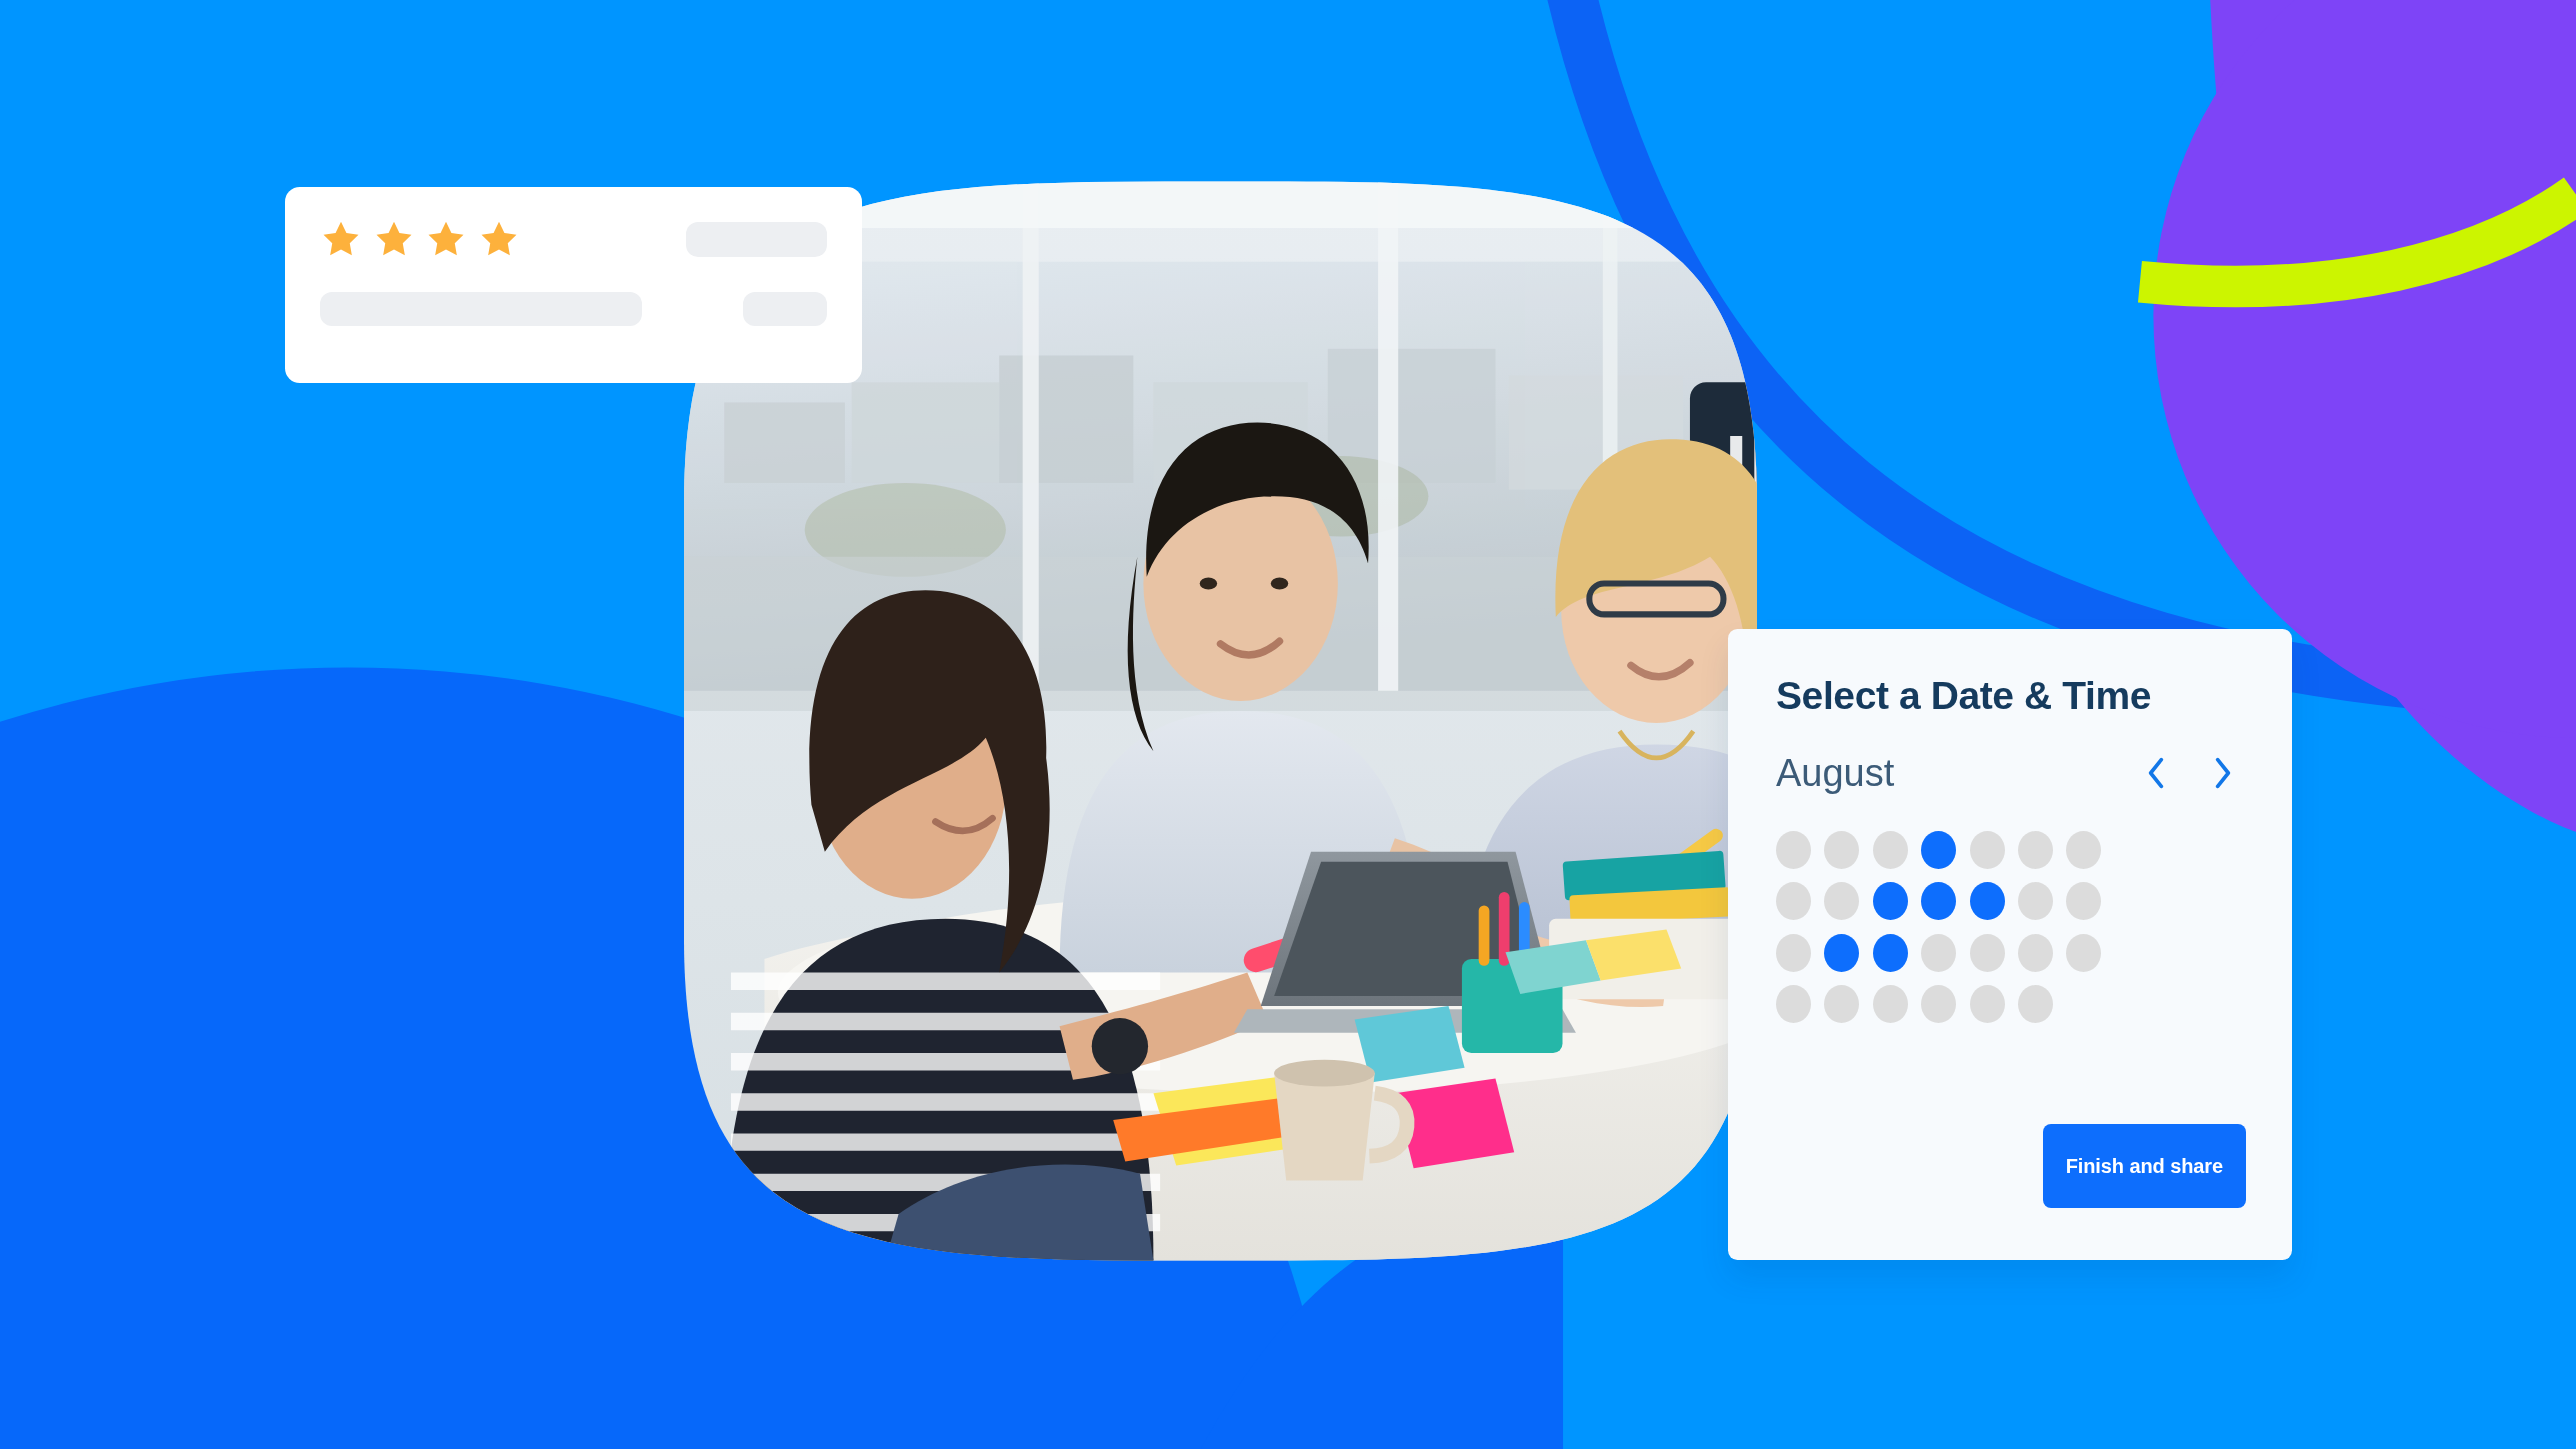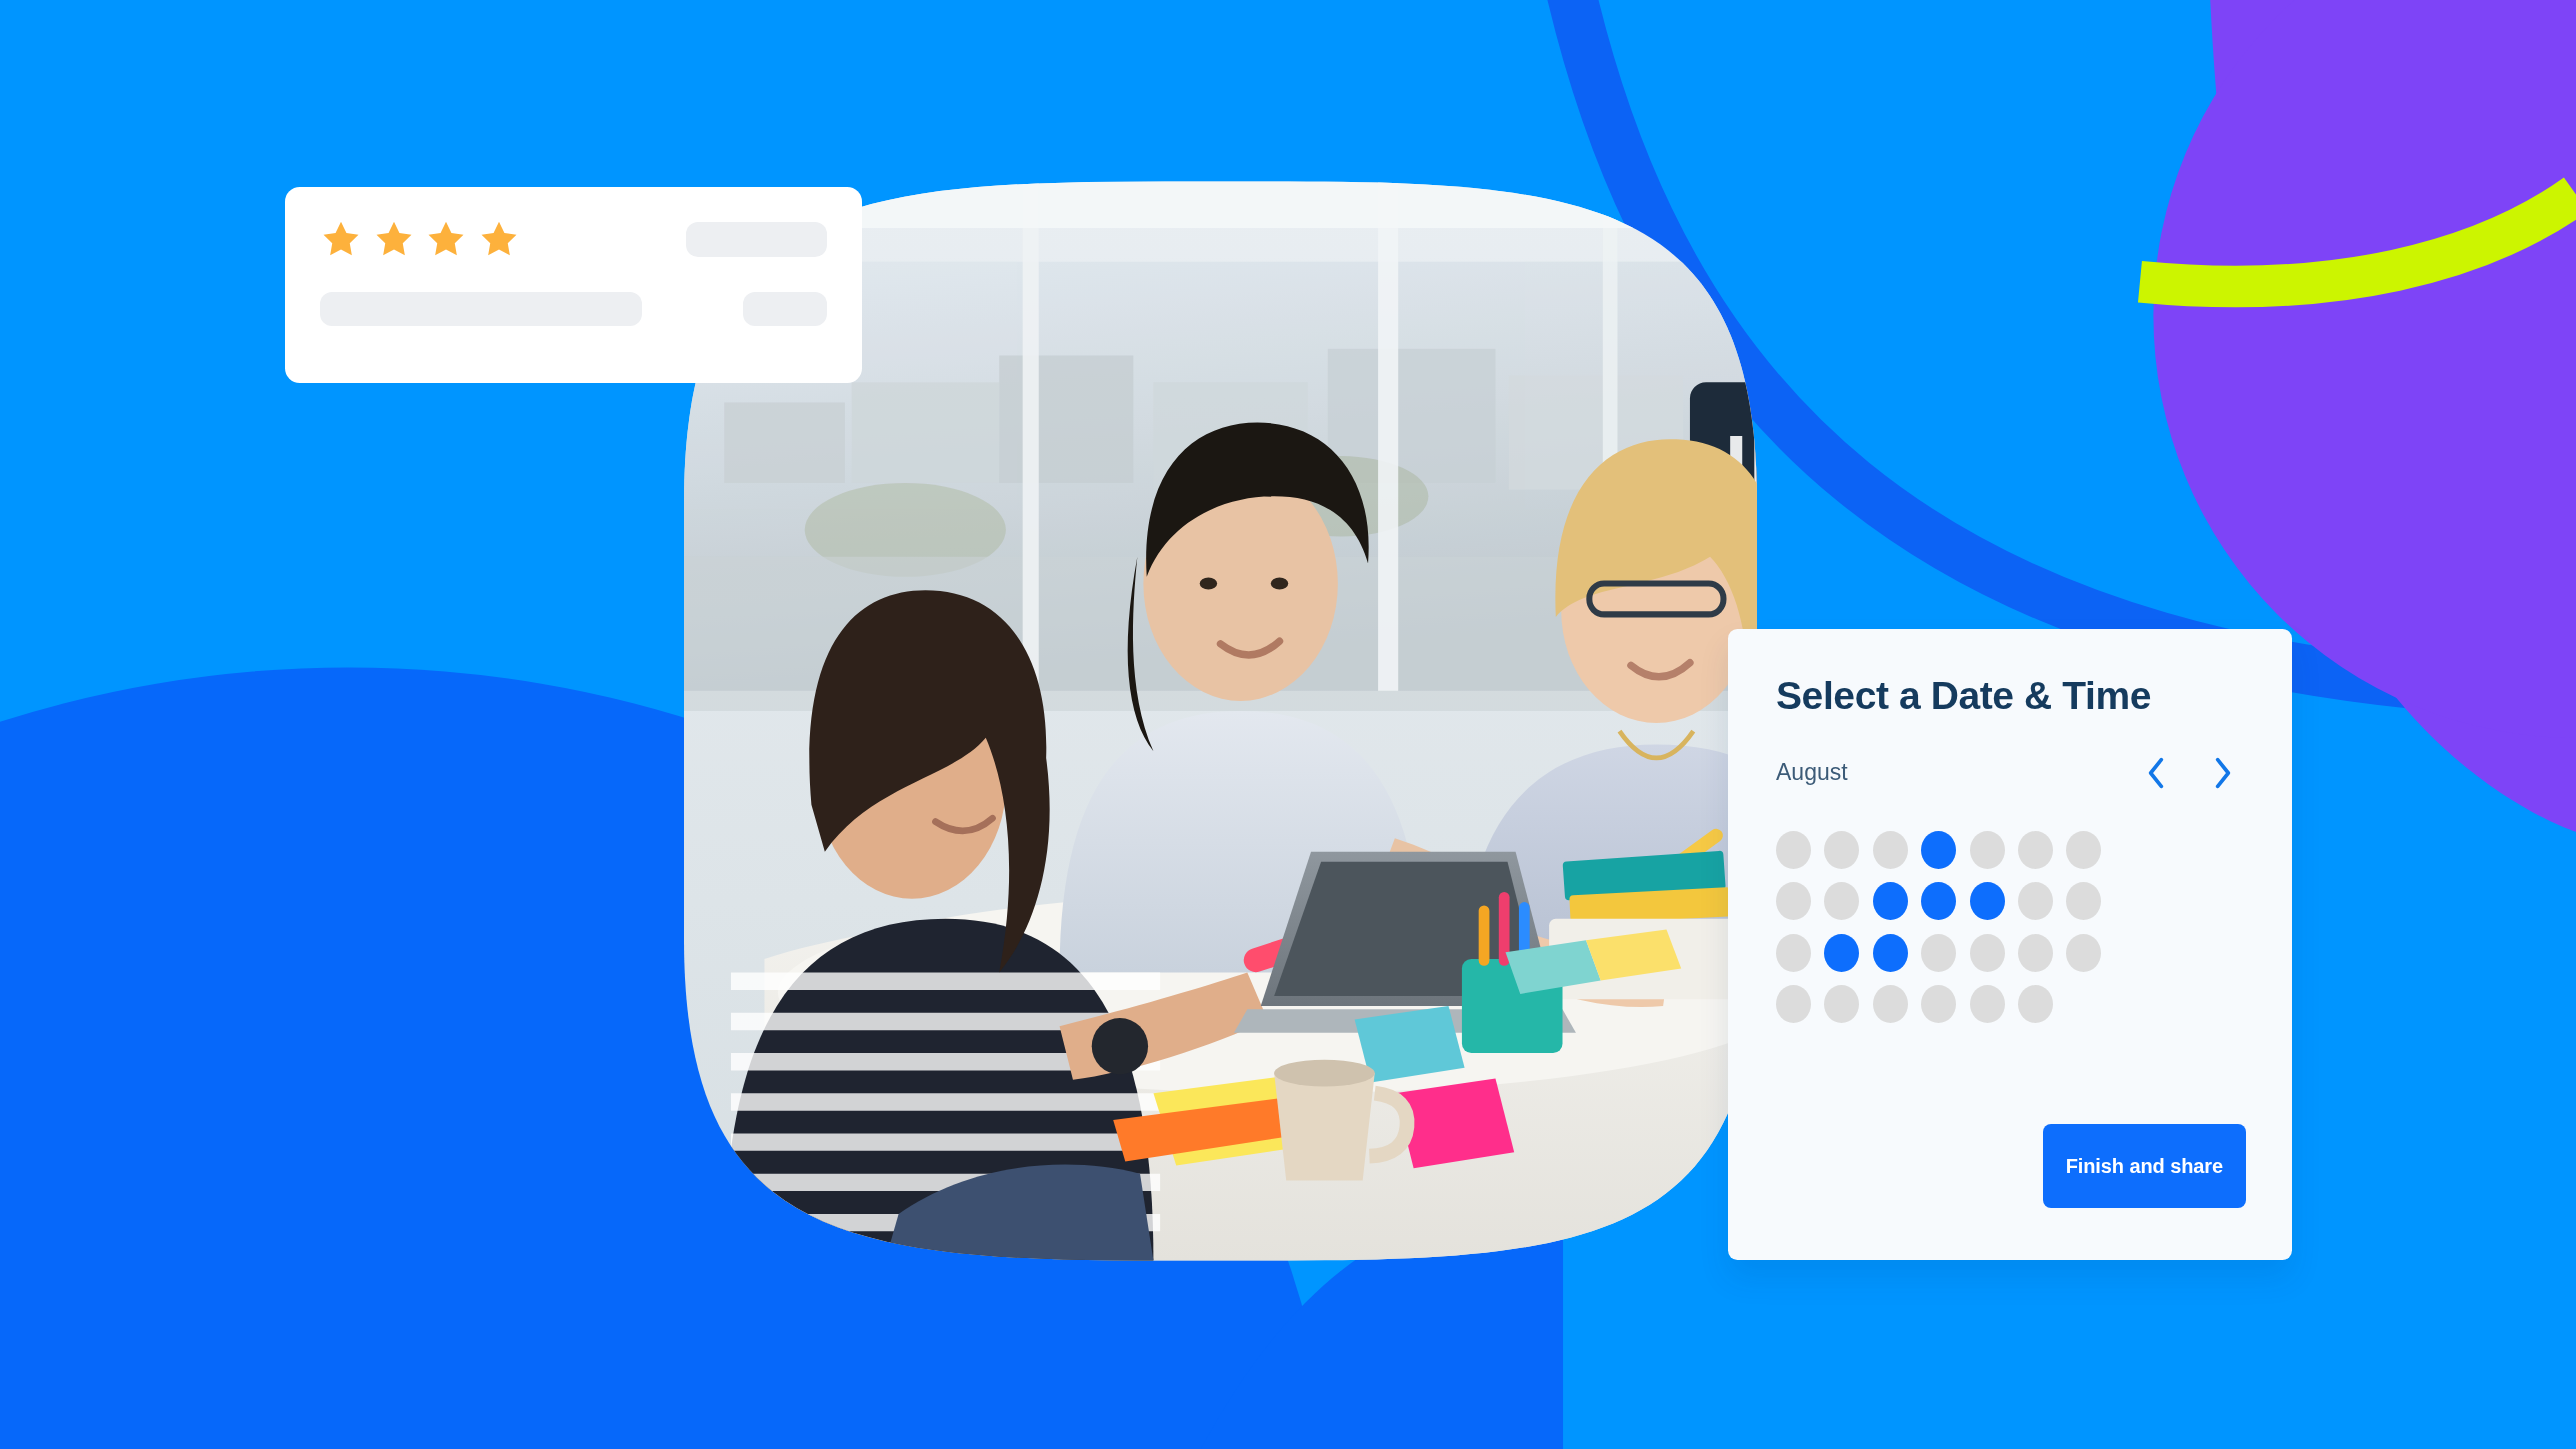--- a/index.html
+++ b/index.html
@@ -111,21 +111,21 @@
     white-space: nowrap;
   }
   .dt-monthrow {
     display: flex;
     align-items: center;
     justify-content: space-between;
     margin-top: 38px;
     padding-right: 8px;
   }
   .dt-month {
-    font-size: 23px;
+    font-size: 38px;
     color: #3C5B78;
     line-height: 1;
   }
   .dt-navs {
     display: flex;
     align-items: center;
     gap: 36px;
   }
   .navbtn {
     background: none;

